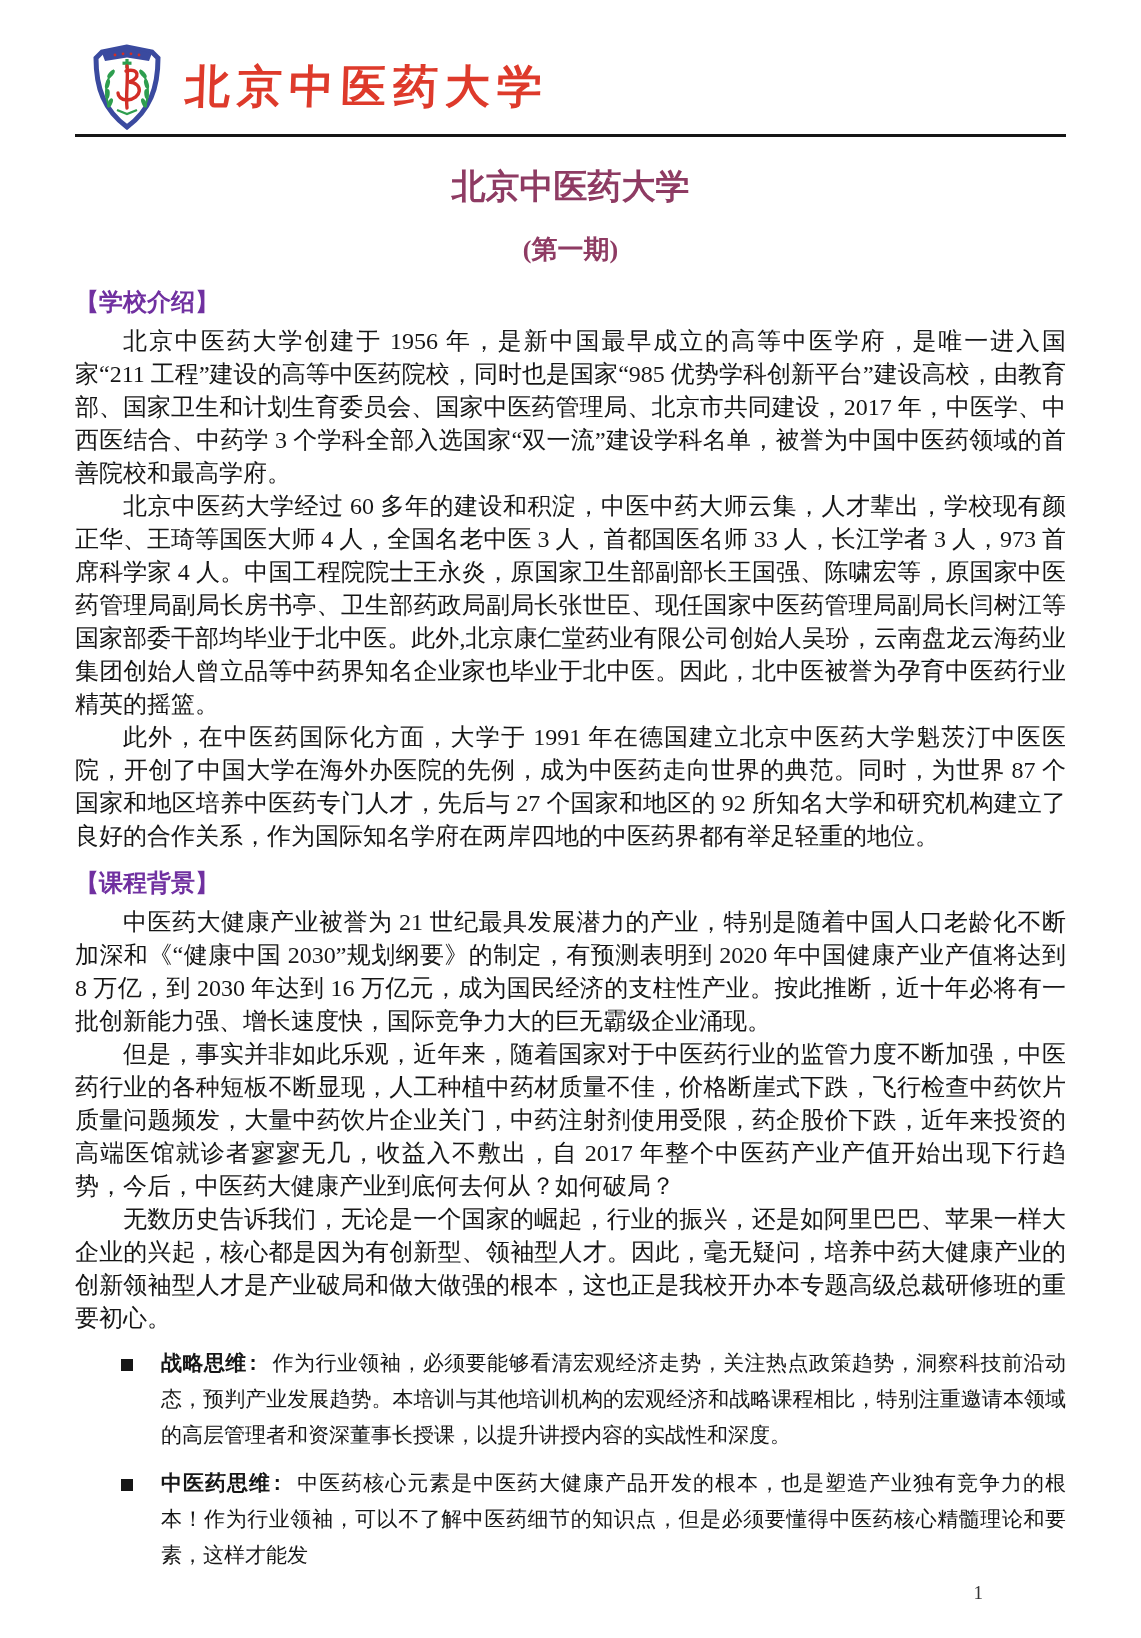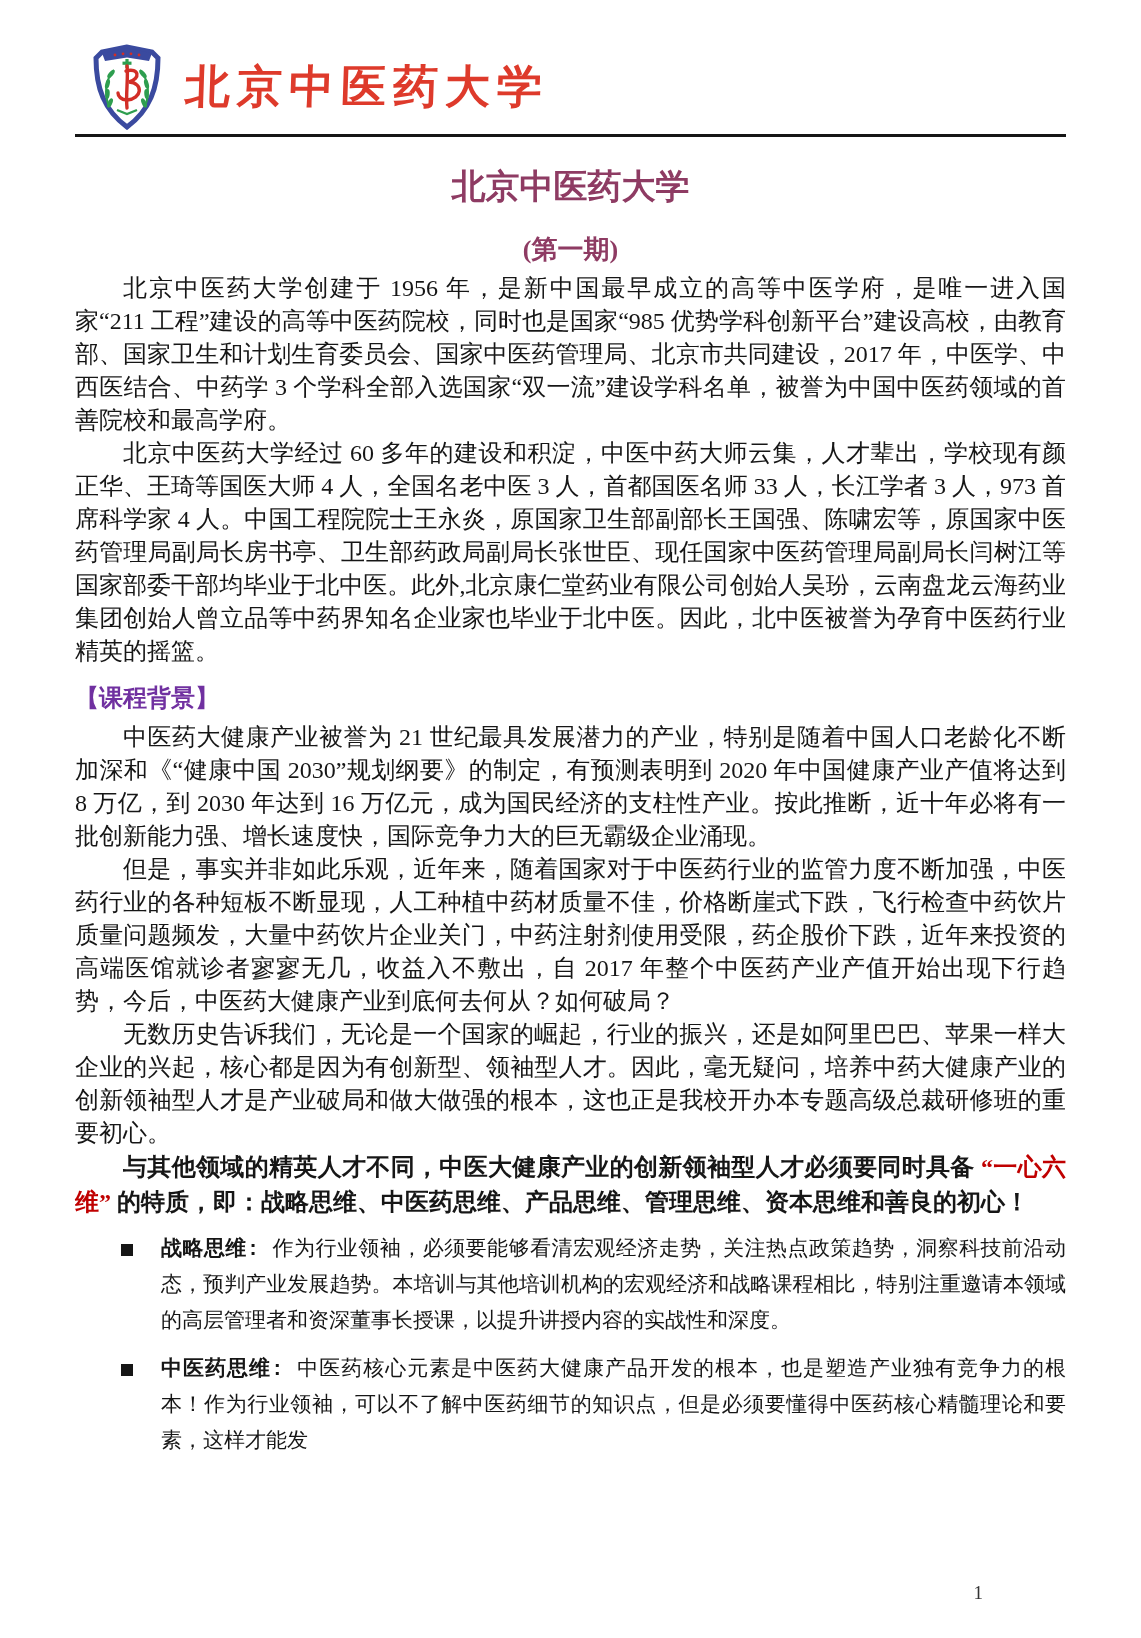--- a/index.html
+++ b/index.html
@@ -132,29 +132,30 @@
       </svg>
     </div>
     <div class="logo-text">北京中医药大学</div>
   </div>
 
   <div class="doc-title">
     <div class="t-main">北京中医药大学</div>
     <div class="t-issue">(第一期)</div>
   </div>
 
+  <div class="sec-heading">【学校介绍】</div>
   <p class="para">北京中医药大学创建于 1956 年，是新中国最早成立的高等中医学府，是唯一进入国家“211 工程”建设的高等中医药院校，同时也是国家“985 优势学科创新平台”建设高校，由教育部、国家卫生和计划生育委员会、国家中医药管理局、北京市共同建设，2017 年，中医学、中西医结合、中药学 3 个学科全部入选国家“双一流”建设学科名单，被誉为中国中医药领域的首善院校和最高学府。</p>
   <p class="para">北京中医药大学经过 60 多年的建设和积淀，中医中药大师云集，人才辈出，学校现有颜正华、王琦等国医大师 4 人，全国名老中医 3 人，首都国医名师 33 人，长江学者 3 人，973 首席科学家 4 人。中国工程院院士王永炎，原国家卫生部副部长王国强、陈啸宏等，原国家中医药管理局副局长房书亭、卫生部药政局副局长张世臣、现任国家中医药管理局副局长闫树江等国家部委干部均毕业于北中医。此外,北京康仁堂药业有限公司创始人吴玢，云南盘龙云海药业集团创始人曾立品等中药界知名企业家也毕业于北中医。因此，北中医被誉为孕育中医药行业精英的摇篮。</p>
+  <p class="para">此外，在中医药国际化方面，大学于 1991 年在德国建立北京中医药大学魁茨汀中医医院，开创了中国大学在海外办医院的先例，成为中医药走向世界的典范。同时，为世界 87 个国家和地区培养中医药专门人才，先后与 27 个国家和地区的 92 所知名大学和研究机构建立了良好的合作关系，作为国际知名学府在两岸四地的中医药界都有举足轻重的地位。</p>
 
   <div class="sec-heading">【课程背景】</div>
   <p class="para">中医药大健康产业被誉为 21 世纪最具发展潜力的产业，特别是随着中国人口老龄化不断加深和《“健康中国 2030”规划纲要》的制定，有预测表明到 2020 年中国健康产业产值将达到 8 万亿，到 2030 年达到 16 万亿元，成为国民经济的支柱性产业。按此推断，近十年必将有一批创新能力强、增长速度快，国际竞争力大的巨无霸级企业涌现。</p>
   <p class="para">但是，事实并非如此乐观，近年来，随着国家对于中医药行业的监管力度不断加强，中医药行业的各种短板不断显现，人工种植中药材质量不佳，价格断崖式下跌，飞行检查中药饮片质量问题频发，大量中药饮片企业关门，中药注射剂使用受限，药企股价下跌，近年来投资的高端医馆就诊者寥寥无几，收益入不敷出，自 2017 年整个中医药产业产值开始出现下行趋势，今后，中医药大健康产业到底何去何从？如何破局？</p>
   <p class="para">无数历史告诉我们，无论是一个国家的崛起，行业的振兴，还是如阿里巴巴、苹果一样大企业的兴起，核心都是因为有创新型、领袖型人才。因此，毫无疑问，培养中药大健康产业的创新领袖型人才是产业破局和做大做强的根本，这也正是我校开办本专题高级总裁研修班的重要初心。</p>
 
-  <p class="para bold"><span>与其他领域的精英人才不同，中医大健康产业的创新领袖型人才必须要同时具备 </span><span class="hl">“一心六维”</span><span> 的特质，即：战略思维、中医药思维、产品思维、管理思维、资本思维和善良的初心！</span></p>
 
   <div class="bullet">
     <span class="bullet-marker">
         <span class="sq"></span>
       </span>
     <span class="bullet-content"><span class="bullet-label">战略思维:</span><span> 作为行业领袖，必须要能够看清宏观经济走势，关注热点政策趋势，洞察科技前沿动态，预判产业发展趋势。本培训与其他培训机构的宏观经济和战略课程相比，特别注重邀请本领域的高层管理者和资深董事长授课，以提升讲授内容的实战性和深度。</span></span>
   </div>
 
   <div class="bullet">
     <span class="bullet-marker">

